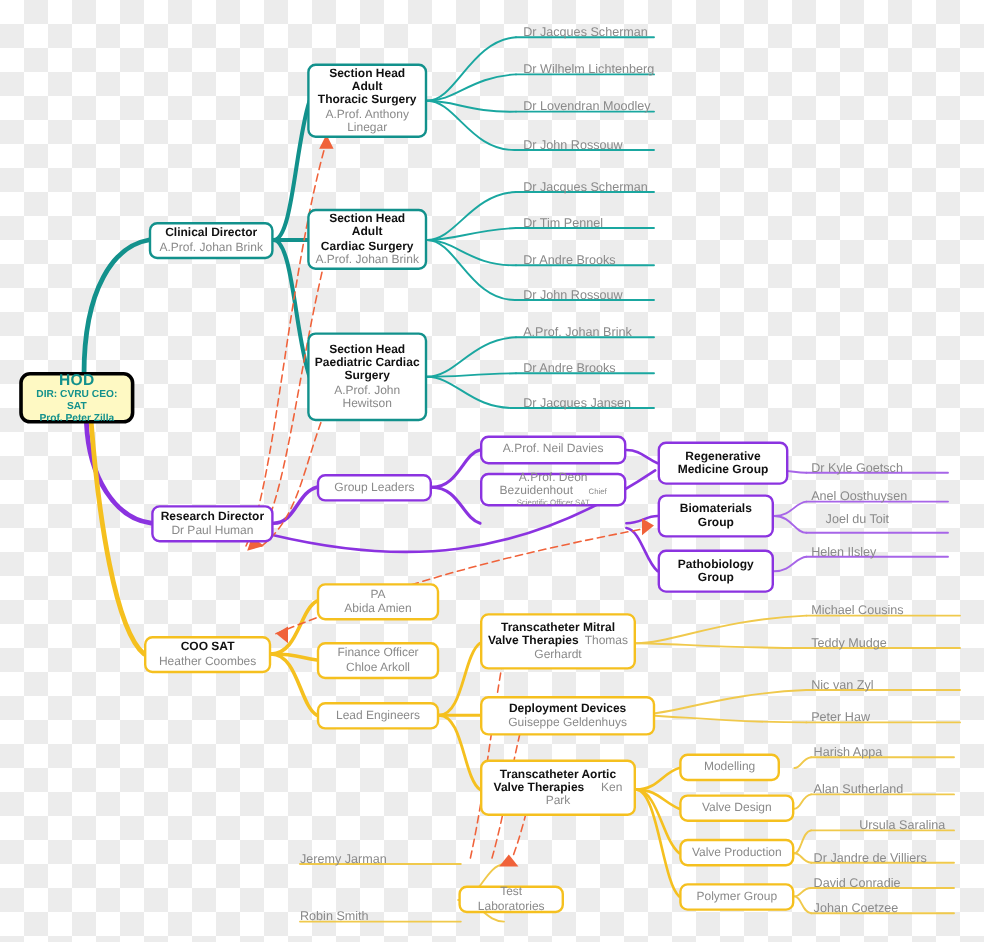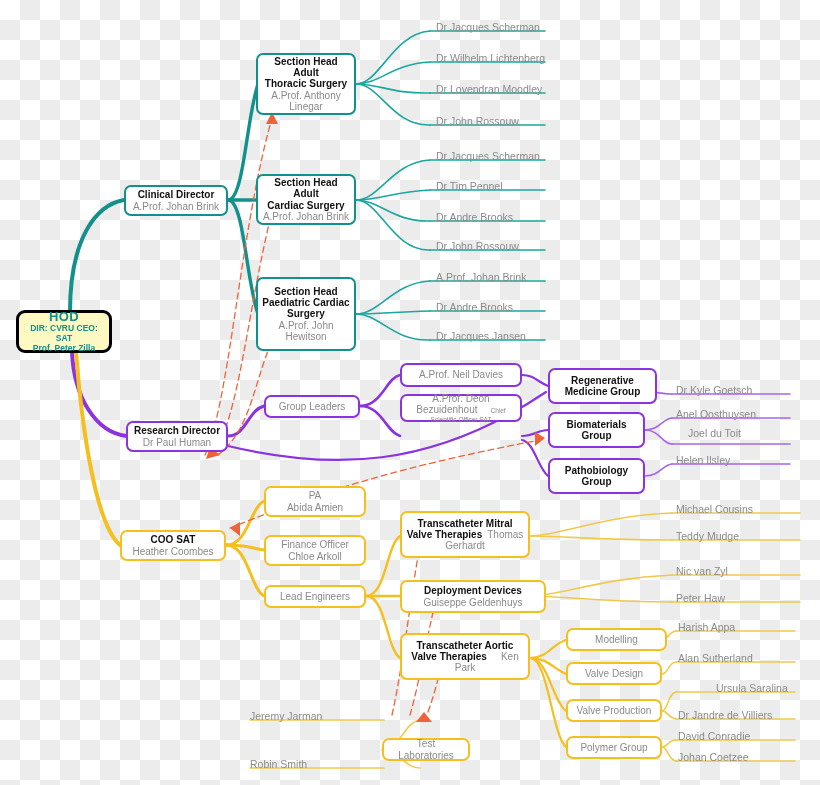--- a/index.html
+++ b/index.html
@@ -295,21 +295,21 @@
       <span class="t2 fs10">Ken</span>
     </div>
     <div class="t2 fs10">Park</div>
   </div>
 
   <div class="leaf" style="left:676px;top:504px;">Michael Cousins</div>
   <div class="leaf" style="left:676px;top:531px;">Teddy Mudge</div>
   <div class="leaf" style="left:676px;top:566px;">Nic van Zyl</div>
   <div class="leaf" style="left:676px;top:593px;">Peter Haw</div>
 
-  <div class="node yellow" style="left:566px;top:628px;width:101px;height:23px;">
+  <div class="node yellow" style="left:566px;top:628px;width:84px;height:23px;">
     <div class="t2 fs10">Modelling</div>
   </div>
   <div class="node yellow" style="left:566px;top:662px;width:96px;height:23px;">
     <div class="t2 fs10">Valve Design</div>
   </div>
   <div class="node yellow" style="left:566px;top:699px;width:96px;height:23px;">
     <div class="t2 fs10">Valve Production</div>
   </div>
   <div class="node yellow" style="left:566px;top:736px;width:96px;height:23px;">
     <div class="t2 fs10">Polymer Group</div>

